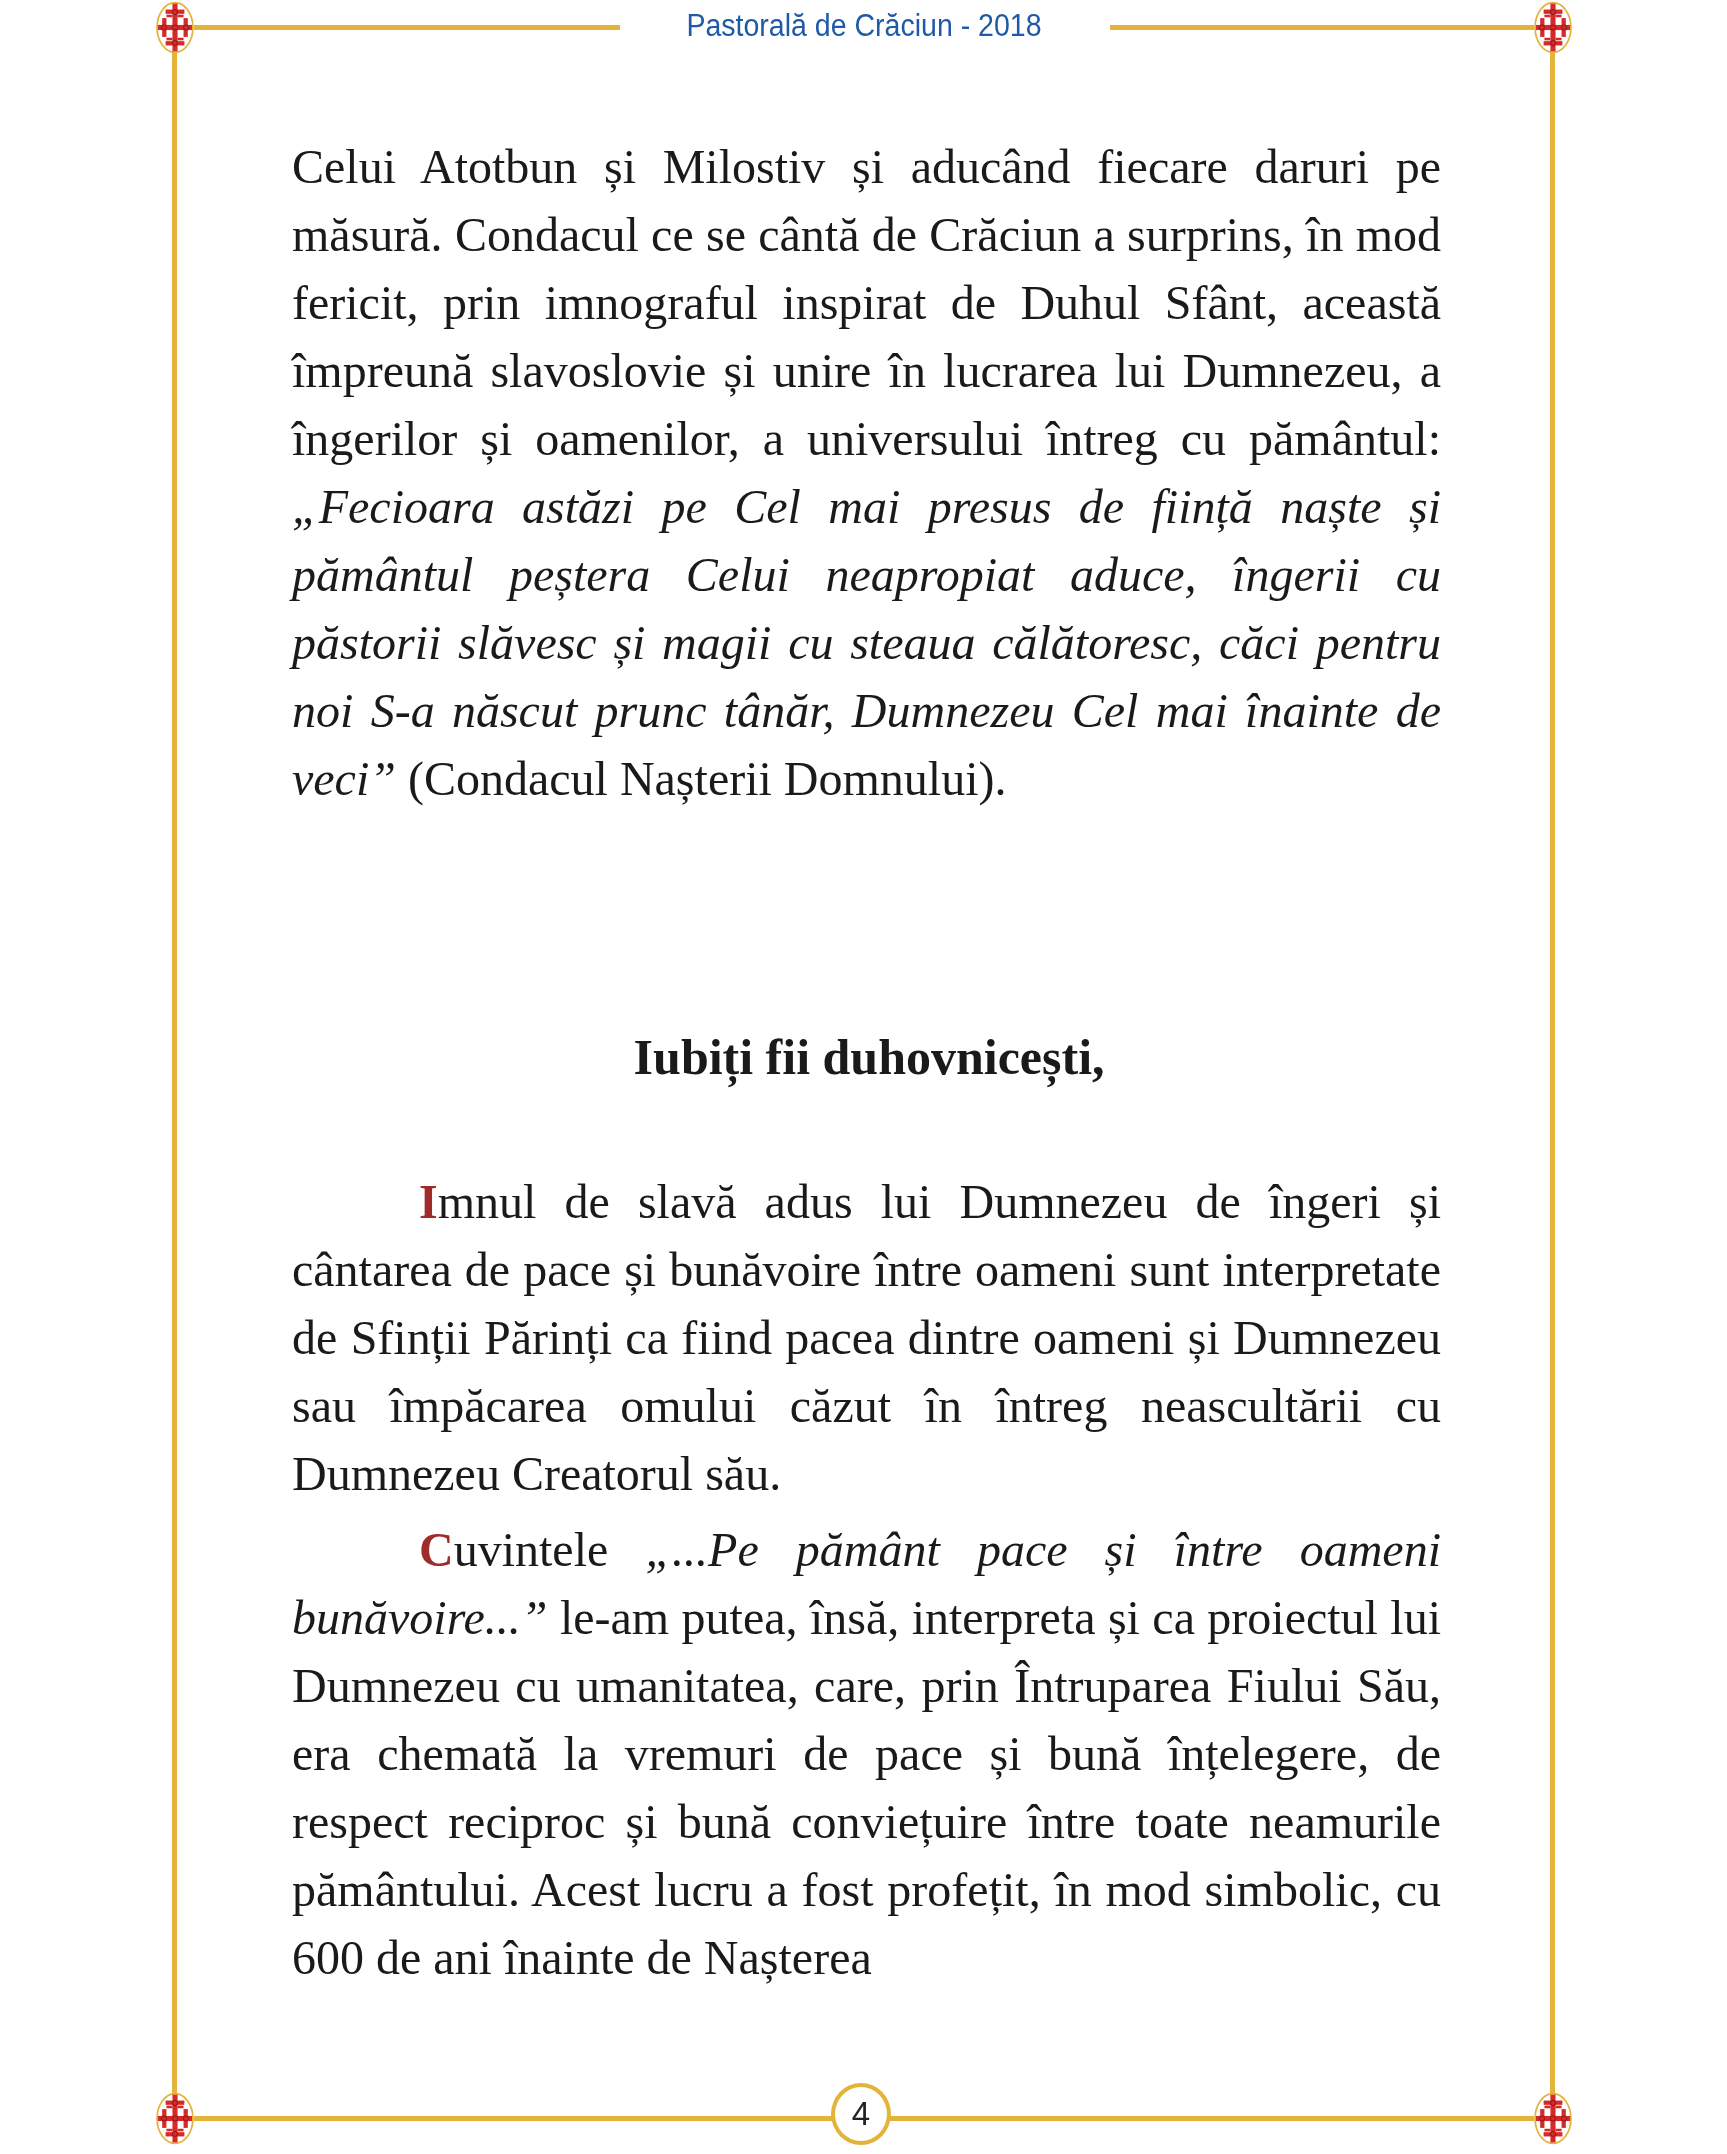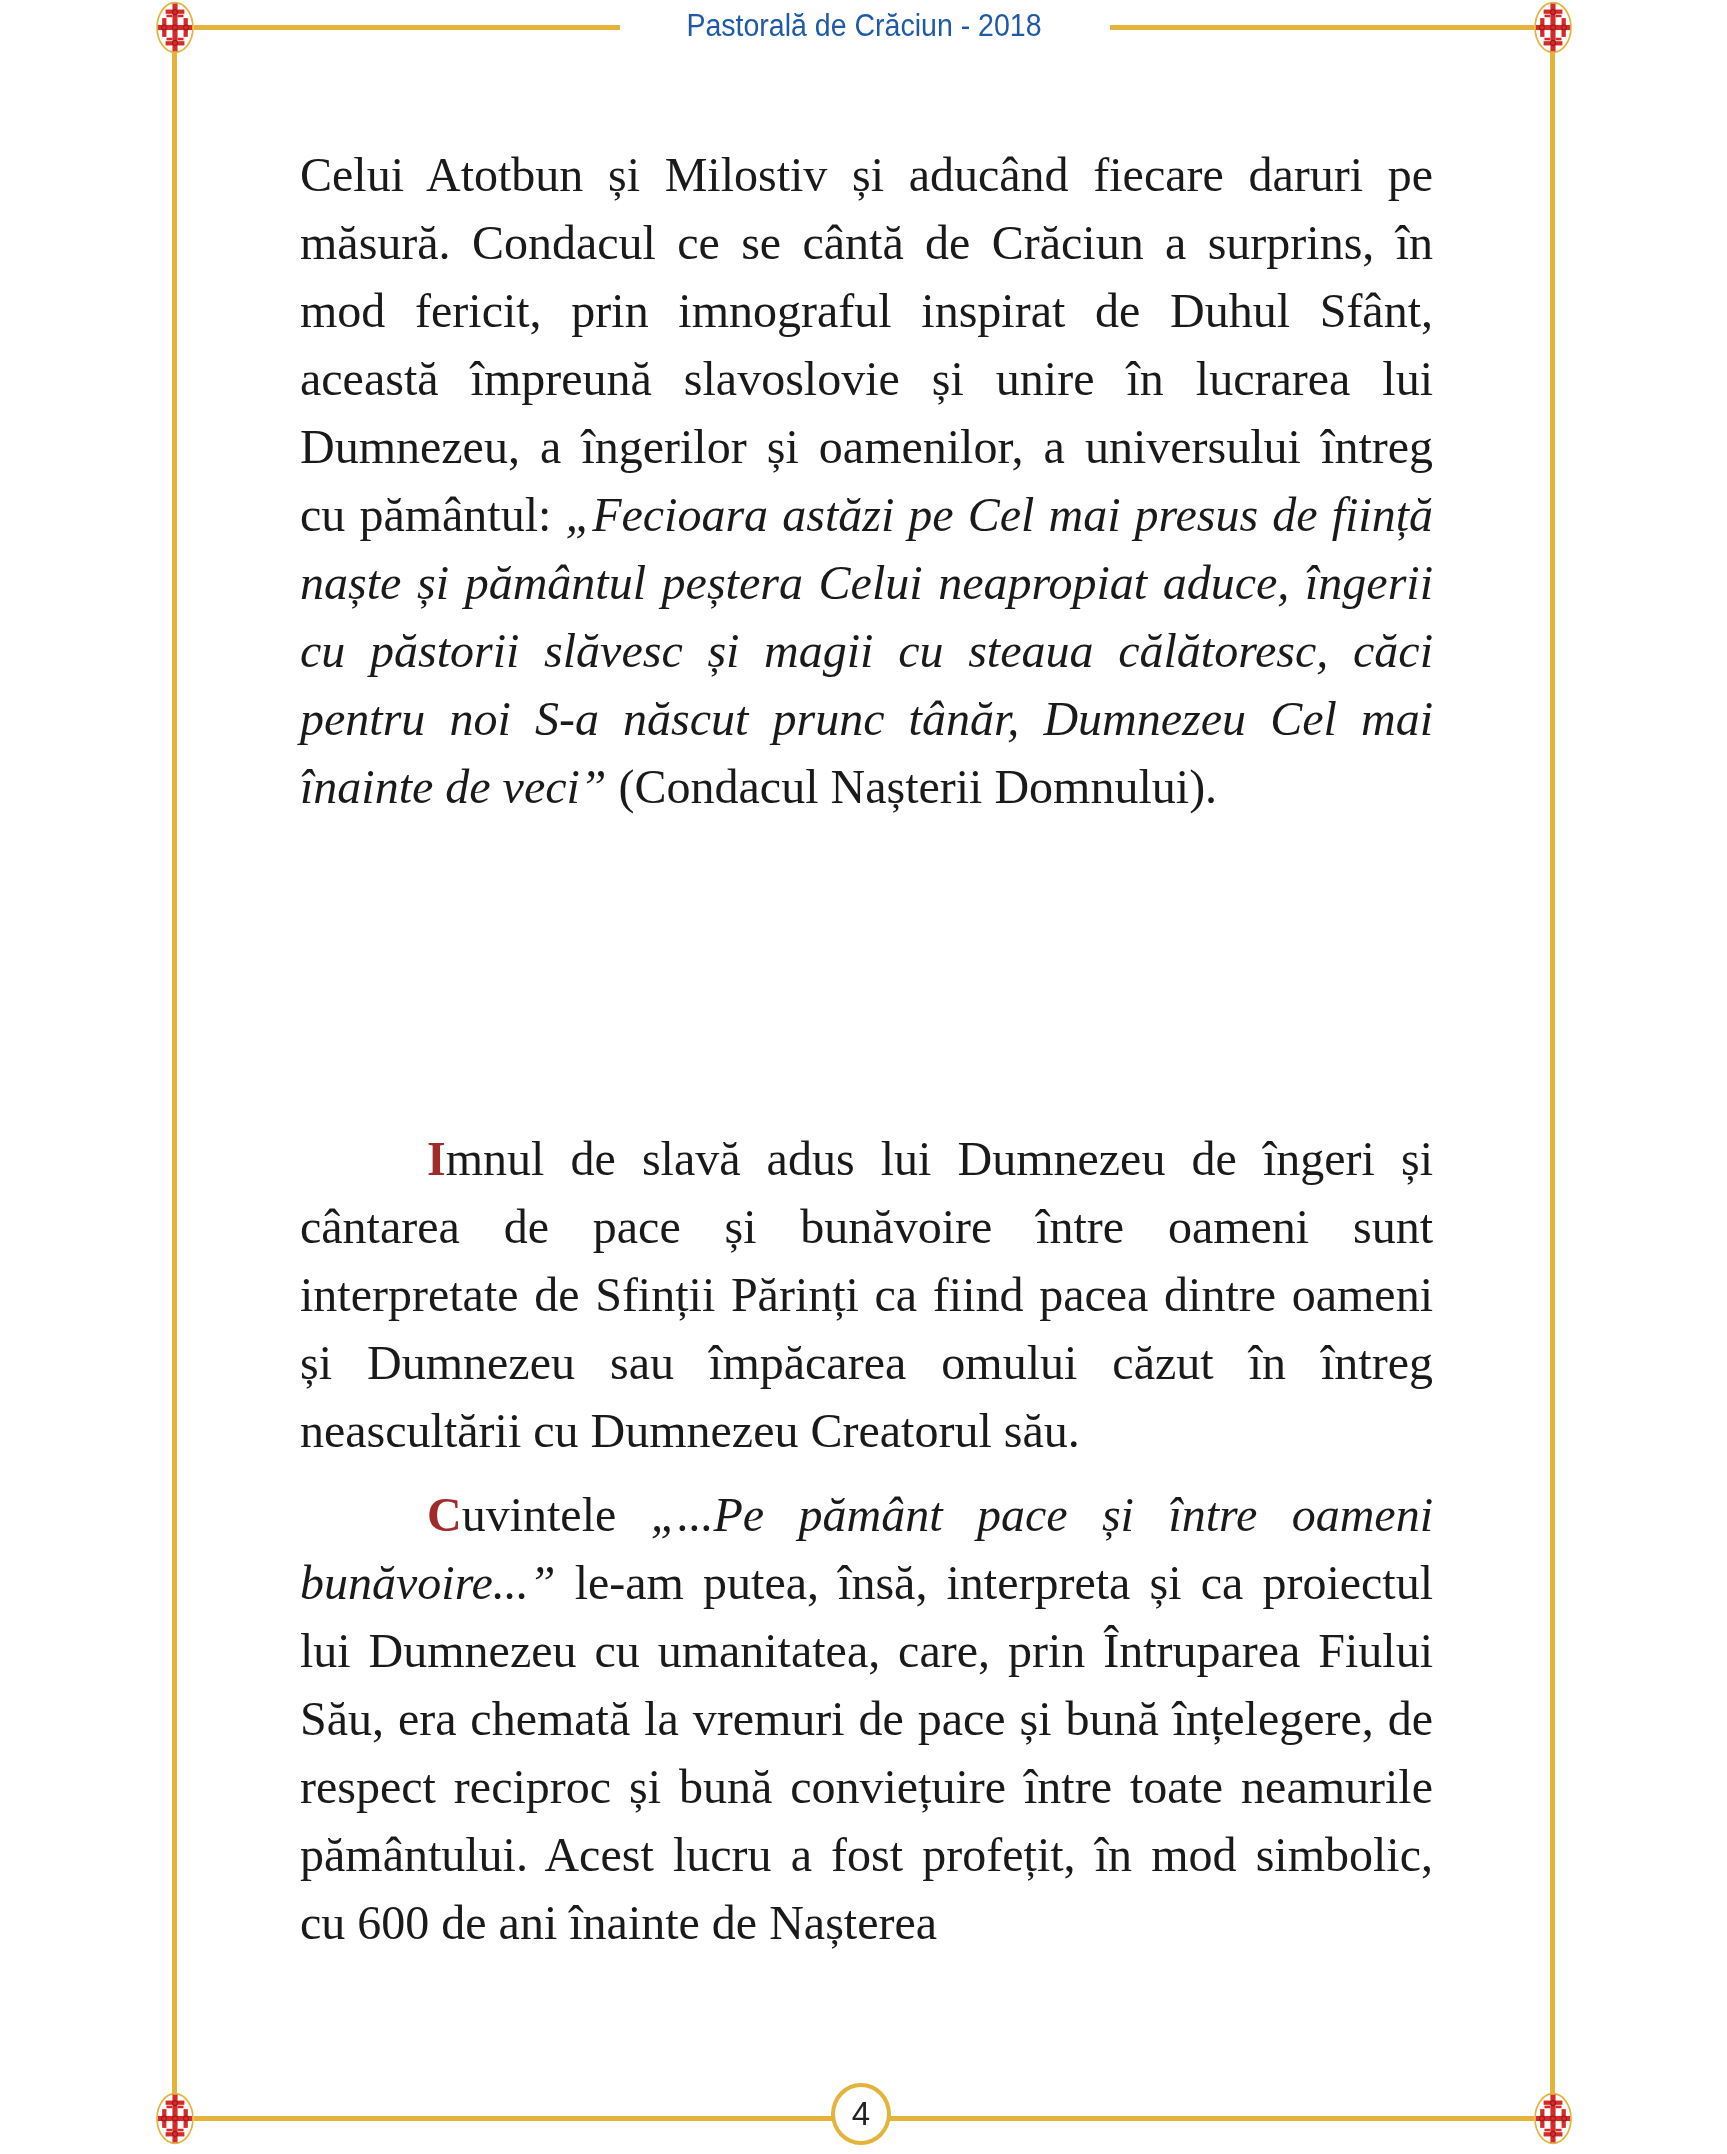--- a/index.html
+++ b/index.html
@@ -30,21 +30,21 @@
     border: 4.3px solid #e3b33a; border-radius: 50%; background: #fff;
     box-sizing: border-box; text-align: center;
     font-family: "Liberation Sans", sans-serif; font-size: 33px; line-height: 53px; color: #222;
   }
 
   .content {
     position: absolute; left: 284px; top: 125px; width: 1165px;
     font-family: "Liberation Serif", serif; font-size: 48px; line-height: 68px;
     color: #1a1a1a; text-align: justify;
   }
-  .content p { margin: 16px; }
+  .content p { margin: 8px; }
   .content em { font-style: italic; }
   .gap-1 { height: 203px; }
   .heading {
     text-align: center; font-weight: bold; font-size: 50px; line-height: 67px;
     margin: 0; padding-left: 5.2px;
   }
   .gap-2 { height: 69px; }
   .indent { text-indent: 127px; }
   .dropcap { color: #a12a2a; font-weight: bold; }
 </style>
@@ -146,20 +146,21 @@
     </svg>
 </div>
 
 <div class="header-title">Pastorală de Crăciun - 2018</div>
 
 <div class="content">
   <p><span>Celui Atotbun și Milostiv și aducând fiecare daruri pe măsură. Condacul ce se cântă de Crăciun a surprins, în mod fericit, prin imnograful inspirat de Duhul Sfânt, această împreună slavoslovie și unire în lucrarea lui Dumnezeu, a îngerilor și oamenilor, a universului întreg cu pământul: </span><em>„Fecioara astăzi pe Cel mai presus de ființă naște și pământul peștera Celui neapropiat aduce, îngerii cu păstorii slăvesc și magii cu steaua călătoresc, căci pentru noi S-a născut prunc tânăr, Dumnezeu Cel mai înainte de veci”</em><span> (Condacul Nașterii Domnului).</span></p>
 
   <div class="gap-1"></div>
 
+  <h2 class="heading">Iubiți fii duhovnicești,</h2>
 
   <div class="gap-2"></div>
 
   <p class="indent"><span class="dropcap">I</span><span>mnul de slavă adus lui Dumnezeu de îngeri și cântarea de pace și bunăvoire între oameni sunt interpretate de Sfinții Părinți ca fiind pacea dintre oameni și Dumnezeu sau împăcarea omului căzut în întreg neascultării cu Dumnezeu Creatorul său.</span></p>
 
   <p class="indent"><span class="dropcap">C</span><span>uvintele </span><em>„...Pe pământ pace și între oameni bunăvoire...”</em><span> le-am putea, însă, interpreta și ca proiectul lui Dumnezeu cu umanitatea, care, prin Întruparea Fiului Său, era chemată la vremuri de pace și bună înțelegere, de respect reciproc și bună conviețuire între toate neamurile pământului. Acest lucru a fost profețit, în mod simbolic, cu 600 de ani înainte de Nașterea</span></p>
 </div>
 
 <div class="page-num">4</div>
 

